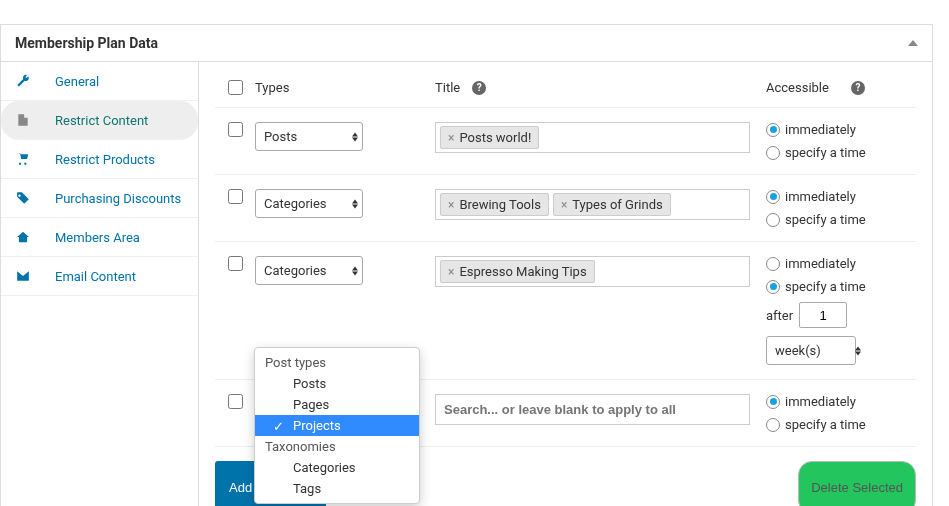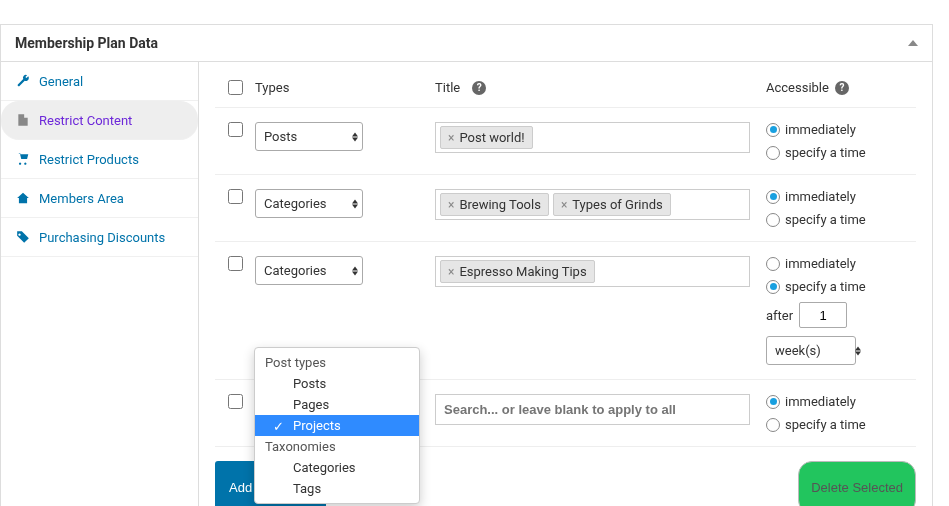--- a/index.html
+++ b/index.html
@@ -1,30 +1,30 @@
 <!DOCTYPE html>
 <html><head>
 <meta charset="utf-8">
 <style>
   * { box-sizing: border-box; margin: 0; padding: 0; }
   body { font-family: -apple-system, BlinkMacSystemFont, "Segoe UI", Roboto, sans-serif; font-size: 13px; color: #333; background: #fff; }
   .panel { width: 933px; border: 1px solid #ddd; background: #fff; margin-top: 24px; }
   .panel-header { font-size: 14px; font-weight: bold; padding: 10px 14px; border-bottom: 1px solid #ddd; display: flex; justify-content: space-between; align-items: center; }
   .panel-body { display: flex; }
   .sidebar { width: 198px; border-right: 1px solid #ddd; }
-  .sidebar-item { display: flex; align-items: center; gap: 8px; padding: 11px 14px; color: #0073aa; cursor: pointer; border-bottom: 1px solid #f0f0f0; }
-  .sidebar-item.active { background: #eee; color: #6d28d9; border-radius: 18px; }
+  .sidebar-item { display: flex; align-items: center; gap: 24px; padding: 11px 14px; color: #0073aa; cursor: pointer; border-bottom: 1px solid #f0f0f0; }
+  .sidebar-item.active { background: #eee; color: #0f766e; border-radius: 18px; }
   .sidebar-item.active .si-icon { color: #888; }
   .si-icon { width: 16px; height: 16px; display:inline-flex; align-items:center; justify-content:center; color:#0073aa; }
   .main { flex: 1; padding: 14px 16px 20px 16px; }
   .header-row { display: flex; align-items: center; padding: 4px 0 12px 0; border-bottom: 1px solid #eee; }
   .col-check { width: 40px; display:flex; justify-content:center; }
   .col-type { width: 180px; }
   .col-title { flex: 1; display:flex; align-items:center; gap:12px; }
-  .col-access { width: 150px; display:flex; align-items:center; gap:6px; }
+  .col-access { width: 150px; display:flex; align-items:center; gap:22px; }
   .header-row .col-title, .header-row .col-access, .header-row .col-type { font-size: 13px; color:#333; }
   .help-icon { width:14px; height:14px; border-radius:50%; background:#666; color:#fff; display:inline-flex; align-items:center; justify-content:center; font-size:10px; font-weight:bold; }
   .rule-row { display:flex; padding: 14px 0; border-bottom: 1px solid #eee; align-items: flex-start; }
   .select-wrap { position:relative; display:inline-block; }
   .select { background:#fff; border:1px solid #aaa; border-radius:3px; padding: 5px 24px 5px 8px; font-size:13px; min-width:108px; height:29px; display:inline-flex; align-items:center; }
   .select-caret { position:absolute; right:5px; top:50%; transform:translateY(-50%); display:flex; flex-direction:column; gap:1px; }
   .car-up, .car-dn { width:0;height:0;border-left:3px solid transparent;border-right:3px solid transparent; }
   .car-up { border-bottom:4px solid #333; }
   .car-dn { border-top:4px solid #333; }
   .token-input { border:1px solid #ccc; min-height:31px; padding:3px 4px; display:flex; flex-wrap:wrap; gap:4px; align-items:center; width: 315px; }
@@ -79,32 +79,40 @@
         <span class="si-icon">
           <svg viewBox="0 0 24 24" width="14" height="14" fill="currentColor">
               <path d="M7 4h14l-2 8H9L7 4zm-3-2h3l1 2M9 20a2 2 0 1 0 0 .1zM18 20a2 2 0 1 0 0 .1z"></path>
             </svg>
         </span>
         <span>Restrict Products</span>
       </div>
       <div class="sidebar-item">
         <span class="si-icon">
           <svg viewBox="0 0 24 24" width="14" height="14" fill="currentColor">
+              <path d="M2 2h8l12 12-8 8L2 10V2zm4 4a2 2 0 1 0 .1 0z"></path>
+            </svg>
+        </span>
+        <span>Purchasing Discounts</span>
+      </div>
+      <div class="sidebar-item">
+        <span class="si-icon">
+          <svg viewBox="0 0 24 24" width="14" height="14" fill="currentColor">
               <path d="M12 3l10 9h-3v9H5v-9H2l10-9z"></path>
             </svg>
         </span>
         <span>Members Area</span>
       </div>
       <div class="sidebar-item">
         <span class="si-icon">
           <svg viewBox="0 0 24 24" width="14" height="14" fill="currentColor">
-              <path d="M2 2h8l12 12-8 8L2 10V2zm4 4a2 2 0 1 0 .1 0z"></path>
-            </svg>
-        </span>
-        <span>Purchasing Discounts</span>
+              <path d="M2 4h20v16H2V4zm0 0l10 8 10-8"></path>
+            </svg>
+        </span>
+        <span>Email Content</span>
       </div>
     </div>
 
     <div class="main">
 
       <div class="header-row">
         <div class="col-check">
             <input type="checkbox" style="">
           </div>
         <div class="col-type">Types</div>
@@ -130,21 +138,21 @@
             <div class="select-caret">
                 <span class="car-up"></span>
                 <span class="car-dn"></span>
               </div>
           </div>
         </div>
         <div class="col-title">
           <div class="token-input">
             <span class="token">
                 <span class="token-x">×</span>
-                <span>Post world!</span>
+                <span>Posts world!</span>
               </span>
           </div>
         </div>
         <div class="col-access">
           <div class="access-col-inner">
             <div class="radio-row">
                 <span class="radio checked"></span>
                 <span>immediately</span>
               </div>
             <div class="radio-row">

